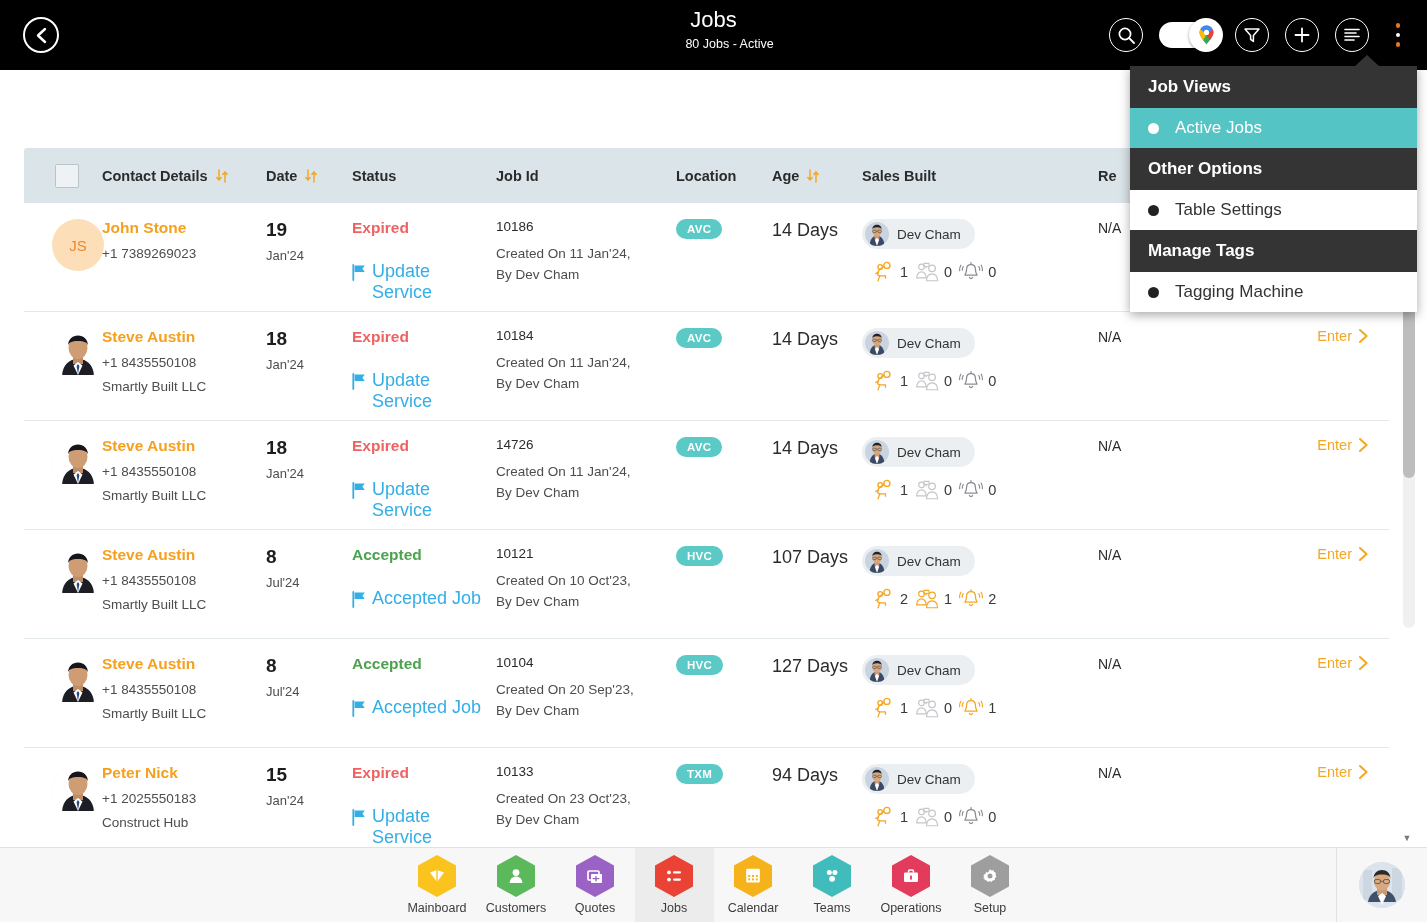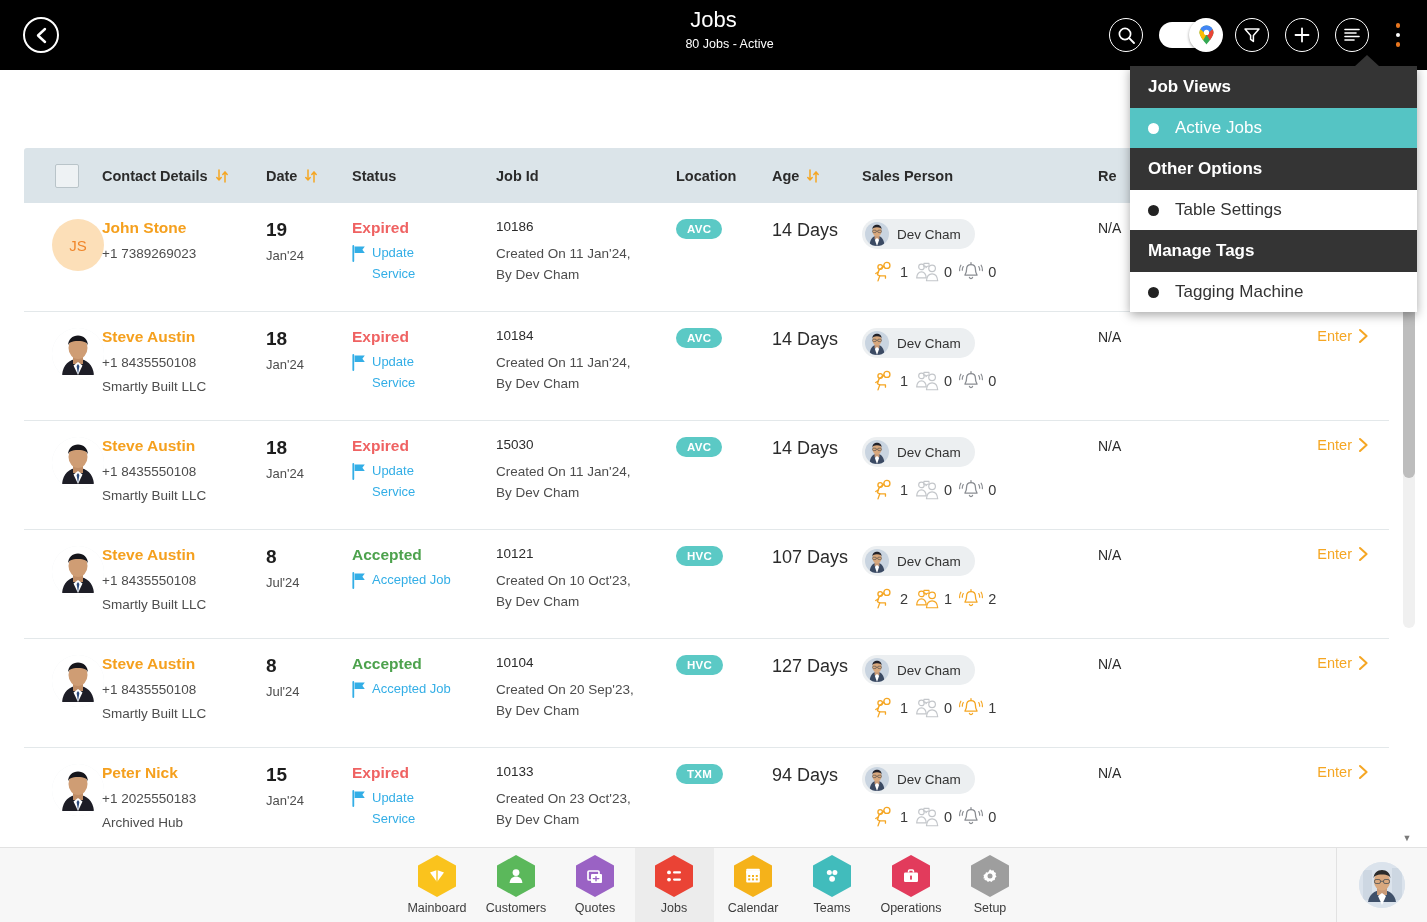--- a/index.html
+++ b/index.html
@@ -155,22 +155,22 @@
   .cphone { font-size: 13.5px; color: #4d4d4d; margin-top: 9px; }
   .ccomp { font-size: 13.5px; color: #4d4d4d; margin-top: 9px; }
 
   .dnum { font-size: 19px; font-weight: bold; color: #1d1d1d; }
   .dmon { font-size: 13px; color: #4d4d4d; margin-top: 7px; }
 
   .status { font-size: 15.5px; font-weight: bold; }
   .status.expired { color: #ef6262; }
   .status.accepted { color: #4da24d; }
   .sub-action {
-    margin-top: 5px; display: flex; align-items: flex-start; gap: 6px;
-    color: #33aee6; font-size: 13px; cursor: pointer; line-height: 21px;
+    margin-top: 24px; display: flex; align-items: flex-start; gap: 6px;
+    color: #33aee6; font-size: 18px; cursor: pointer; line-height: 21px;
   }
   .sub-action.stack { max-width: 66px; }
 
   .jid { font-size: 13.5px; color: #2b2b2b; }
   .jmeta { font-size: 13.5px; color: #4d4d4d; margin-top: 9px; line-height: 21px; }
 
   .loc-pill {
     display: inline-block; background: #5bc9c5; color: #ffffff;
     font-size: 11.5px; font-weight: bold;
     padding: 4px 11px; border-radius: 10px; letter-spacing: .3px;
@@ -336,21 +336,21 @@
         <span>Location</span>
       </div>
       <div class="th c-age">
         <span>Age</span>
         <svg class="sort-ic" width="14" height="14" viewBox="0 0 14 14">
           <path d="M4 1 L4 11 M4 11 L1.8 8.6 M4 11 L6.2 8.6" stroke="#f5a623" stroke-width="1.5" fill="none" stroke-linecap="round"></path>
           <path d="M10 13 L10 3 M10 3 L7.8 5.4 M10 3 L12.2 5.4" stroke="#f5a623" stroke-width="1.5" fill="none" stroke-linecap="round"></path>
         </svg>
       </div>
       <div class="th c-sales">
-        <span>Sales Person</span>
+        <span>Sales Built</span>
       </div>
       <div class="th c-ref">
         <span>Re</span>
       </div>
       <div class="th c-ent"></div>
     </div>
 
     <div id="rows">
         <div class="row">
     <div class="avatar-cell">
@@ -601,21 +601,21 @@
       <div class="sub-action stack">
         <svg width="14" height="17" viewBox="0 0 14 17" style="flex:none;margin-top:3px;">
     <line x1="1.3" y1="1" x2="1.3" y2="16" stroke="#33aee6" stroke-width="1.8" stroke-linecap="round"></line>
     <path d="M2.6 1.6h10.2l-2.4 3.2 2.4 3.2H2.6z" fill="#33aee6"></path>
   </svg>
         <span>Update Service</span>
       </div>
     </div>
 
     <div class="c-job">
-      <div class="jid">15030</div>
+      <div class="jid">14726</div>
       <div class="jmeta"><span>Created On 11 Jan'24,</span><br><span>By Dev Cham</span></div>
     </div>
 
     <div class="c-loc">
       <span class="loc-pill">AVC</span>
     </div>
 
     <div class="c-age">
       <div class="age">14 Days</div>
     </div>
@@ -920,21 +920,21 @@
     <path d="M26 36l-1.4 2 1.4 8 1.4-8z" fill="#2c4a7c"></path>
     <ellipse cx="26" cy="20" rx="9.5" ry="11" fill="#cf9d74"></ellipse>
     <path d="M16 18.5C16 11 20.5 7.5 26 7.5S36 11 36 18.5c0-4-4-5.5-10-5.5s-10 1.5-10 5.5z" fill="#15151b"></path>
   </svg>
             </div>
           </div>
 
     <div class="c-name">
       <div class="cname">Peter Nick</div>
       <div class="cphone">+1 2025550183</div>
-      <div class="ccomp">Archived Hub</div>
+      <div class="ccomp">Construct Hub</div>
     </div>
 
     <div class="c-date">
       <div class="dnum">15</div>
       <div class="dmon">Jan'24</div>
     </div>
 
     <div class="c-stat">
       <div class="status expired">Expired</div>
       <div class="sub-action stack">

